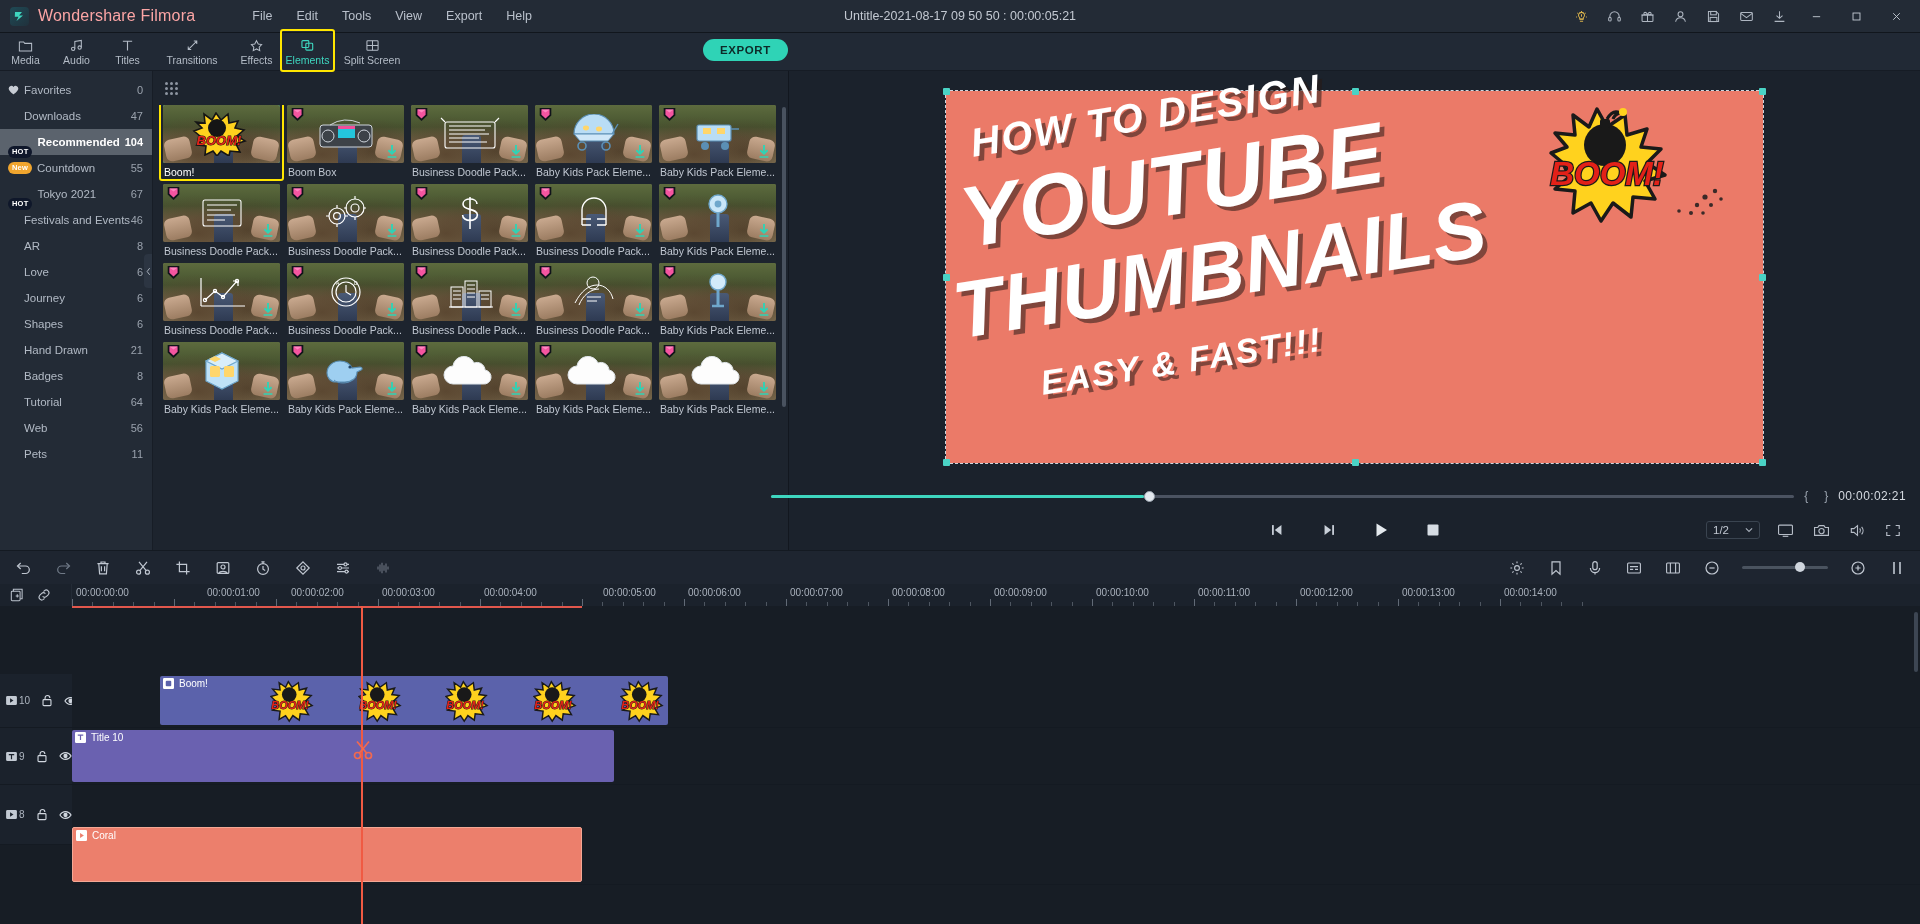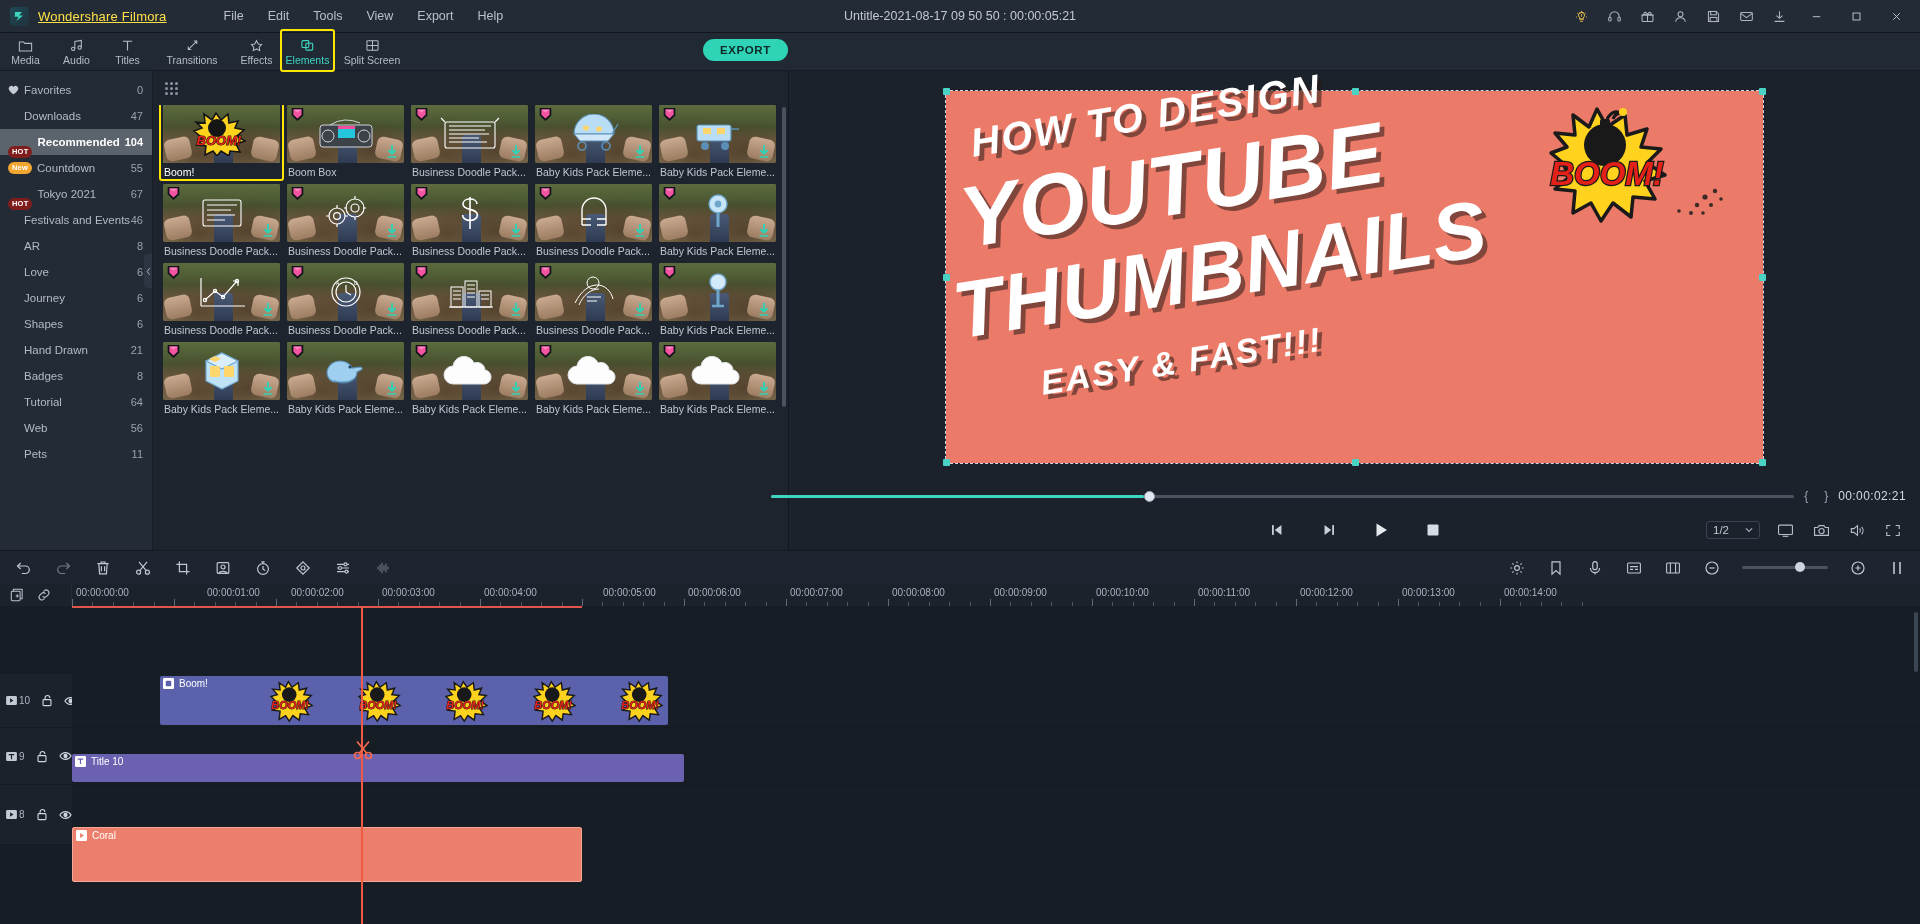--- a/index.html
+++ b/index.html
@@ -17,21 +17,21 @@
     height: 33px; background: #232b36; display: flex; align-items: center;
     flex: 0 0 33px; position: relative; border-bottom: 1px solid #11161d;
   }
   .logo-wrap { display:flex; align-items:center; gap:9px; padding-left:10px; }
   .logo-sq {
     width:19px; height:19px; border-radius:4px;
     background: linear-gradient(135deg,#1f4a55,#20313c);
     display:flex; align-items:center; justify-content:center;
   }
   .logo-sq svg { display:block; }
-  .app-title { font-size:13px; color:#fde047; letter-spacing:.2px;text-decoration:underline; }
+  .app-title { font-size:16px; color:#fca5a5; letter-spacing:.2px; }
   .menus { display:flex; gap:0; margin-left:45px; }
   .menu-item {
     font-size:12.5px; color:#b9c0cb; padding:4px 12px; cursor:default;
   }
   .proj-title {
     position:absolute; left:50%; transform:translateX(-50%);
     font-size:12.5px; color:#c3c9d2; white-space:nowrap;
   }
   .tb-right { margin-left:auto; display:flex; align-items:center; padding-right:4px; }
   .tb-icon {
@@ -72,21 +72,21 @@
   }
   .side-item {
     height:26px; display:flex; align-items:center; padding:0 9px 0 8px;
     font-size:11.5px; color:#b2bac5; cursor:default; position:relative;
   }
   .side-item.active { background:#5b636d; color:#ffffff; font-weight:bold; }
   .side-badge {
     font-size:7.5px; font-weight:bold; color:#fff; border-radius:7px;
     padding:1px 4px; margin-right:5px; line-height:1.25; letter-spacing:.2px;
   }
-  .side-badge.hot { background:#7f1d1d;margin-top:20px; }
+  .side-badge.hot { background:#0f172a;margin-top:20px; }
   .side-badge.new { background:#f0a52e; }
   .side-ico { width:16px; display:flex; align-items:center; }
   .side-label { flex:1 1 auto; white-space:nowrap; overflow:hidden; }
   .side-count { font-size:11px; color:#9aa2ad; }
   .side-item.active .side-count { color:#fff; }
   .collapse-arrow {
     position:absolute; right:-1px; top:183px; width:9px; height:34px;
     background:#2c3542; border-radius:4px 0 0 4px;
     display:flex; align-items:center; justify-content:center; cursor:pointer;
   }
@@ -1558,21 +1558,21 @@
             </svg>
         </span>
         <span>
           <svg width="13" height="10" viewBox="0 0 14 10" fill="none" stroke="#d2d8e0" stroke-width="1.2">
               <path d="M1 5s2.2-3.6 6-3.6S13 5 13 5s-2.2 3.6-6 3.6S1 5 1 5z"></path>
               <circle cx="7" cy="5" r="1.7" fill="#d2d8e0"></circle>
             </svg>
         </span>
       </div>
       <div class="track-body" style="height:57px;">
-        <div class="clip title" style="left:0px;width:612px;margin-top:24px;">
+        <div class="clip title" style="left:0px;width:542px;">
           <div class="clip-title">
             <span>
               <svg width="11" height="11" viewBox="0 0 12 12" fill="#ffffff">
                   <rect x="0" y="0" width="12" height="12" rx="1.4"></rect>
                   <path d="M3 3.4h6M6 3.4v5.4" stroke="#6a61b0" stroke-width="1.3"></path>
                 </svg>
             </span>
             <span>Title 10</span>
           </div>
         </div>

